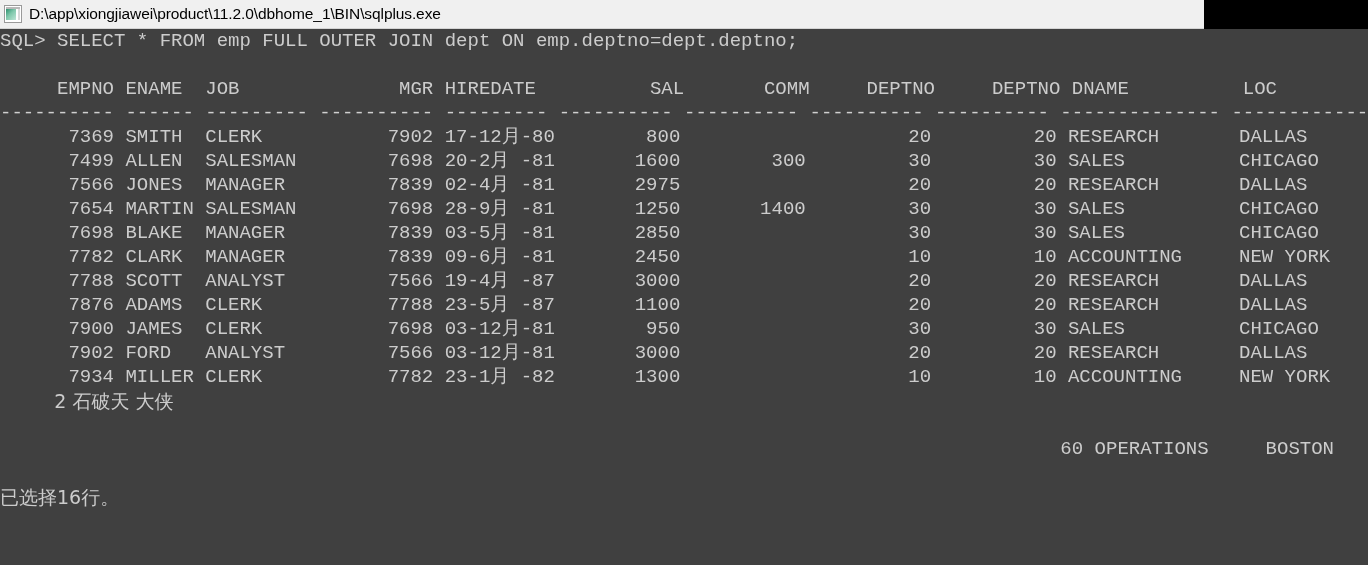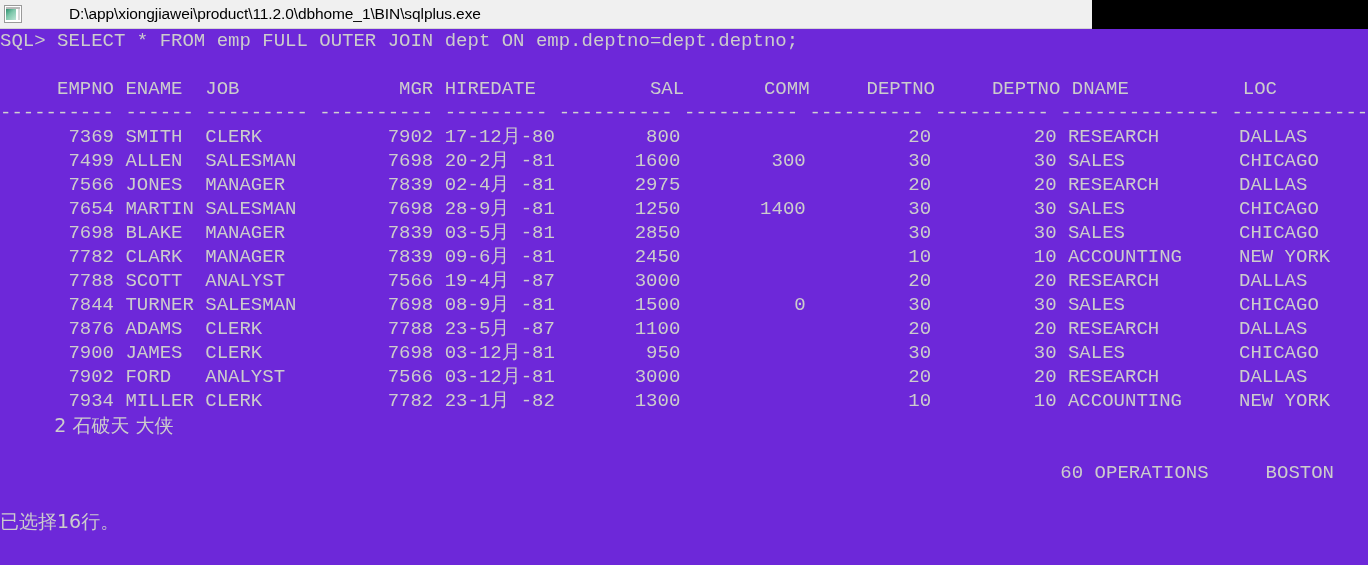--- a/index.html
+++ b/index.html
@@ -12,28 +12,27 @@
     width: 1368px;
     height: 565px;
     overflow: hidden;
     font-family: "Liberation Serif", "DejaVu Serif", serif;
   }
 
   
   #titlebar {
     position: absolute;
     left: 0; top: 0;
-    width: 1092px;
+    width: 1204px;
     height: 29px;
     background: #f0f0f0;
     border-bottom: 1px solid #d4d4d4;
     display: flex;
     align-items: center;
     box-sizing: border-box;
-    gap: 40px;
   }
   #app-icon {
     width: 18px;
     height: 18px;
     margin-left: 4px;
     margin-right: 7px;
     flex: 0 0 auto;
     position: relative;
     background: #ffffff;
     border: 1px solid #9a9a9a;
@@ -64,21 +63,21 @@
     white-space: pre;
     letter-spacing: -0.1px;
   }
 
   
   #console {
     position: absolute;
     left: 0; top: 29px;
     width: 1368px;
     height: 536px;
-    background: #6d28d9;
+    background: #404040;
     color: #c8c8c8;
     font-family: "Liberation Mono", "DejaVu Sans Mono", monospace;
     font-size: 19px;
     line-height: 24px;
     overflow: hidden;
   }
   .cline {
     display: block;
     white-space: pre;
     font-family: "Liberation Mono", "DejaVu Sans Mono", monospace;
@@ -116,21 +115,20 @@
 
   <div class="cline dash-line">---------- ------ --------- ---------- --------- ---------- ---------- ---------- ---------- -------------- -------------</div>
 
   <div class="cline">      7369 SMITH  CLERK           7902 17-12月-80        800                    20         20 RESEARCH       DALLAS</div>
   <div class="cline">      7499 ALLEN  SALESMAN        7698 20-2月 -81       1600        300         30         30 SALES          CHICAGO</div>
   <div class="cline">      7566 JONES  MANAGER         7839 02-4月 -81       2975                    20         20 RESEARCH       DALLAS</div>
   <div class="cline">      7654 MARTIN SALESMAN        7698 28-9月 -81       1250       1400         30         30 SALES          CHICAGO</div>
   <div class="cline">      7698 BLAKE  MANAGER         7839 03-5月 -81       2850                    30         30 SALES          CHICAGO</div>
   <div class="cline">      7782 CLARK  MANAGER         7839 09-6月 -81       2450                    10         10 ACCOUNTING     NEW YORK</div>
   <div class="cline">      7788 SCOTT  ANALYST         7566 19-4月 -87       3000                    20         20 RESEARCH       DALLAS</div>
-  <div class="cline">      7844 TURNER SALESMAN        7698 08-9月 -81       1500          0         30         30 SALES          CHICAGO</div>
   <div class="cline">      7876 ADAMS  CLERK           7788 23-5月 -87       1100                    20         20 RESEARCH       DALLAS</div>
   <div class="cline">      7900 JAMES  CLERK           7698 03-12月-81        950                    30         30 SALES          CHICAGO</div>
   <div class="cline">      7902 FORD   ANALYST         7566 03-12月-81       3000                    20         20 RESEARCH       DALLAS</div>
   <div class="cline">      7934 MILLER CLERK           7782 23-1月 -82       1300                    10         10 ACCOUNTING     NEW YORK</div>
   <div class="cline cjk">         2 石破天 大侠</div>
 
   <div class="blank"></div>
 
   <div class="cline">                                                                                             60 OPERATIONS     BOSTON</div>
 

